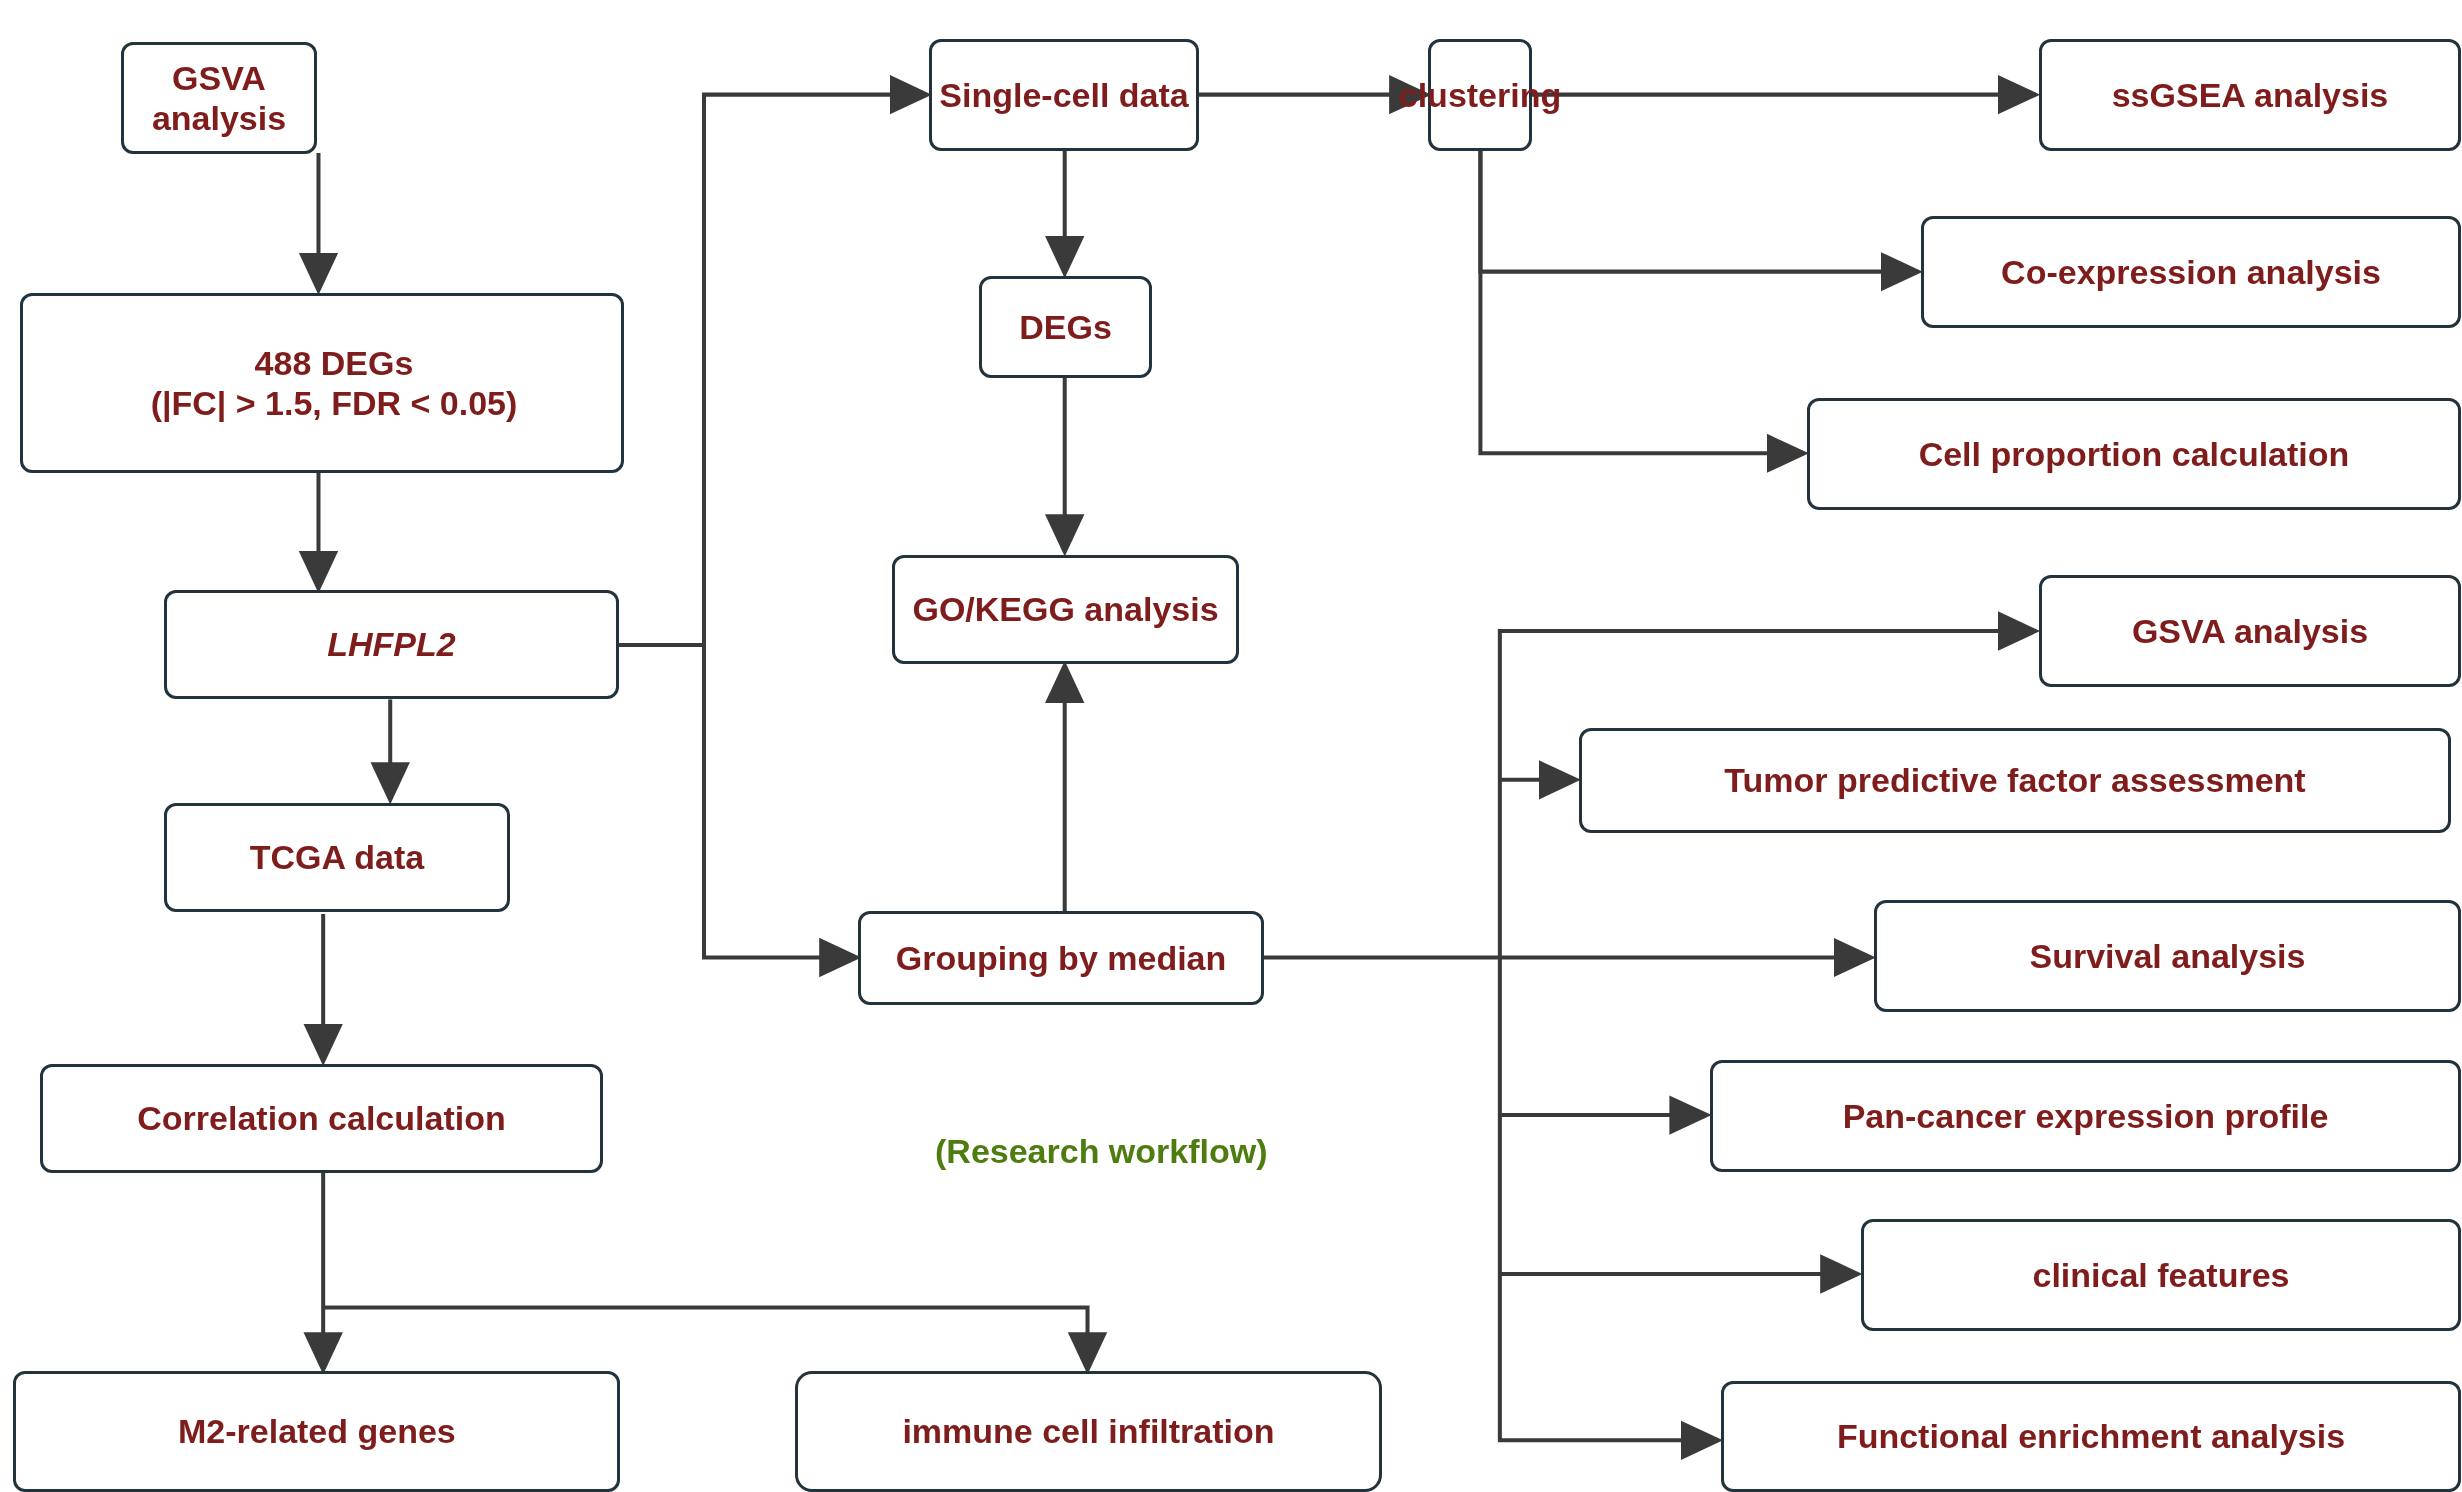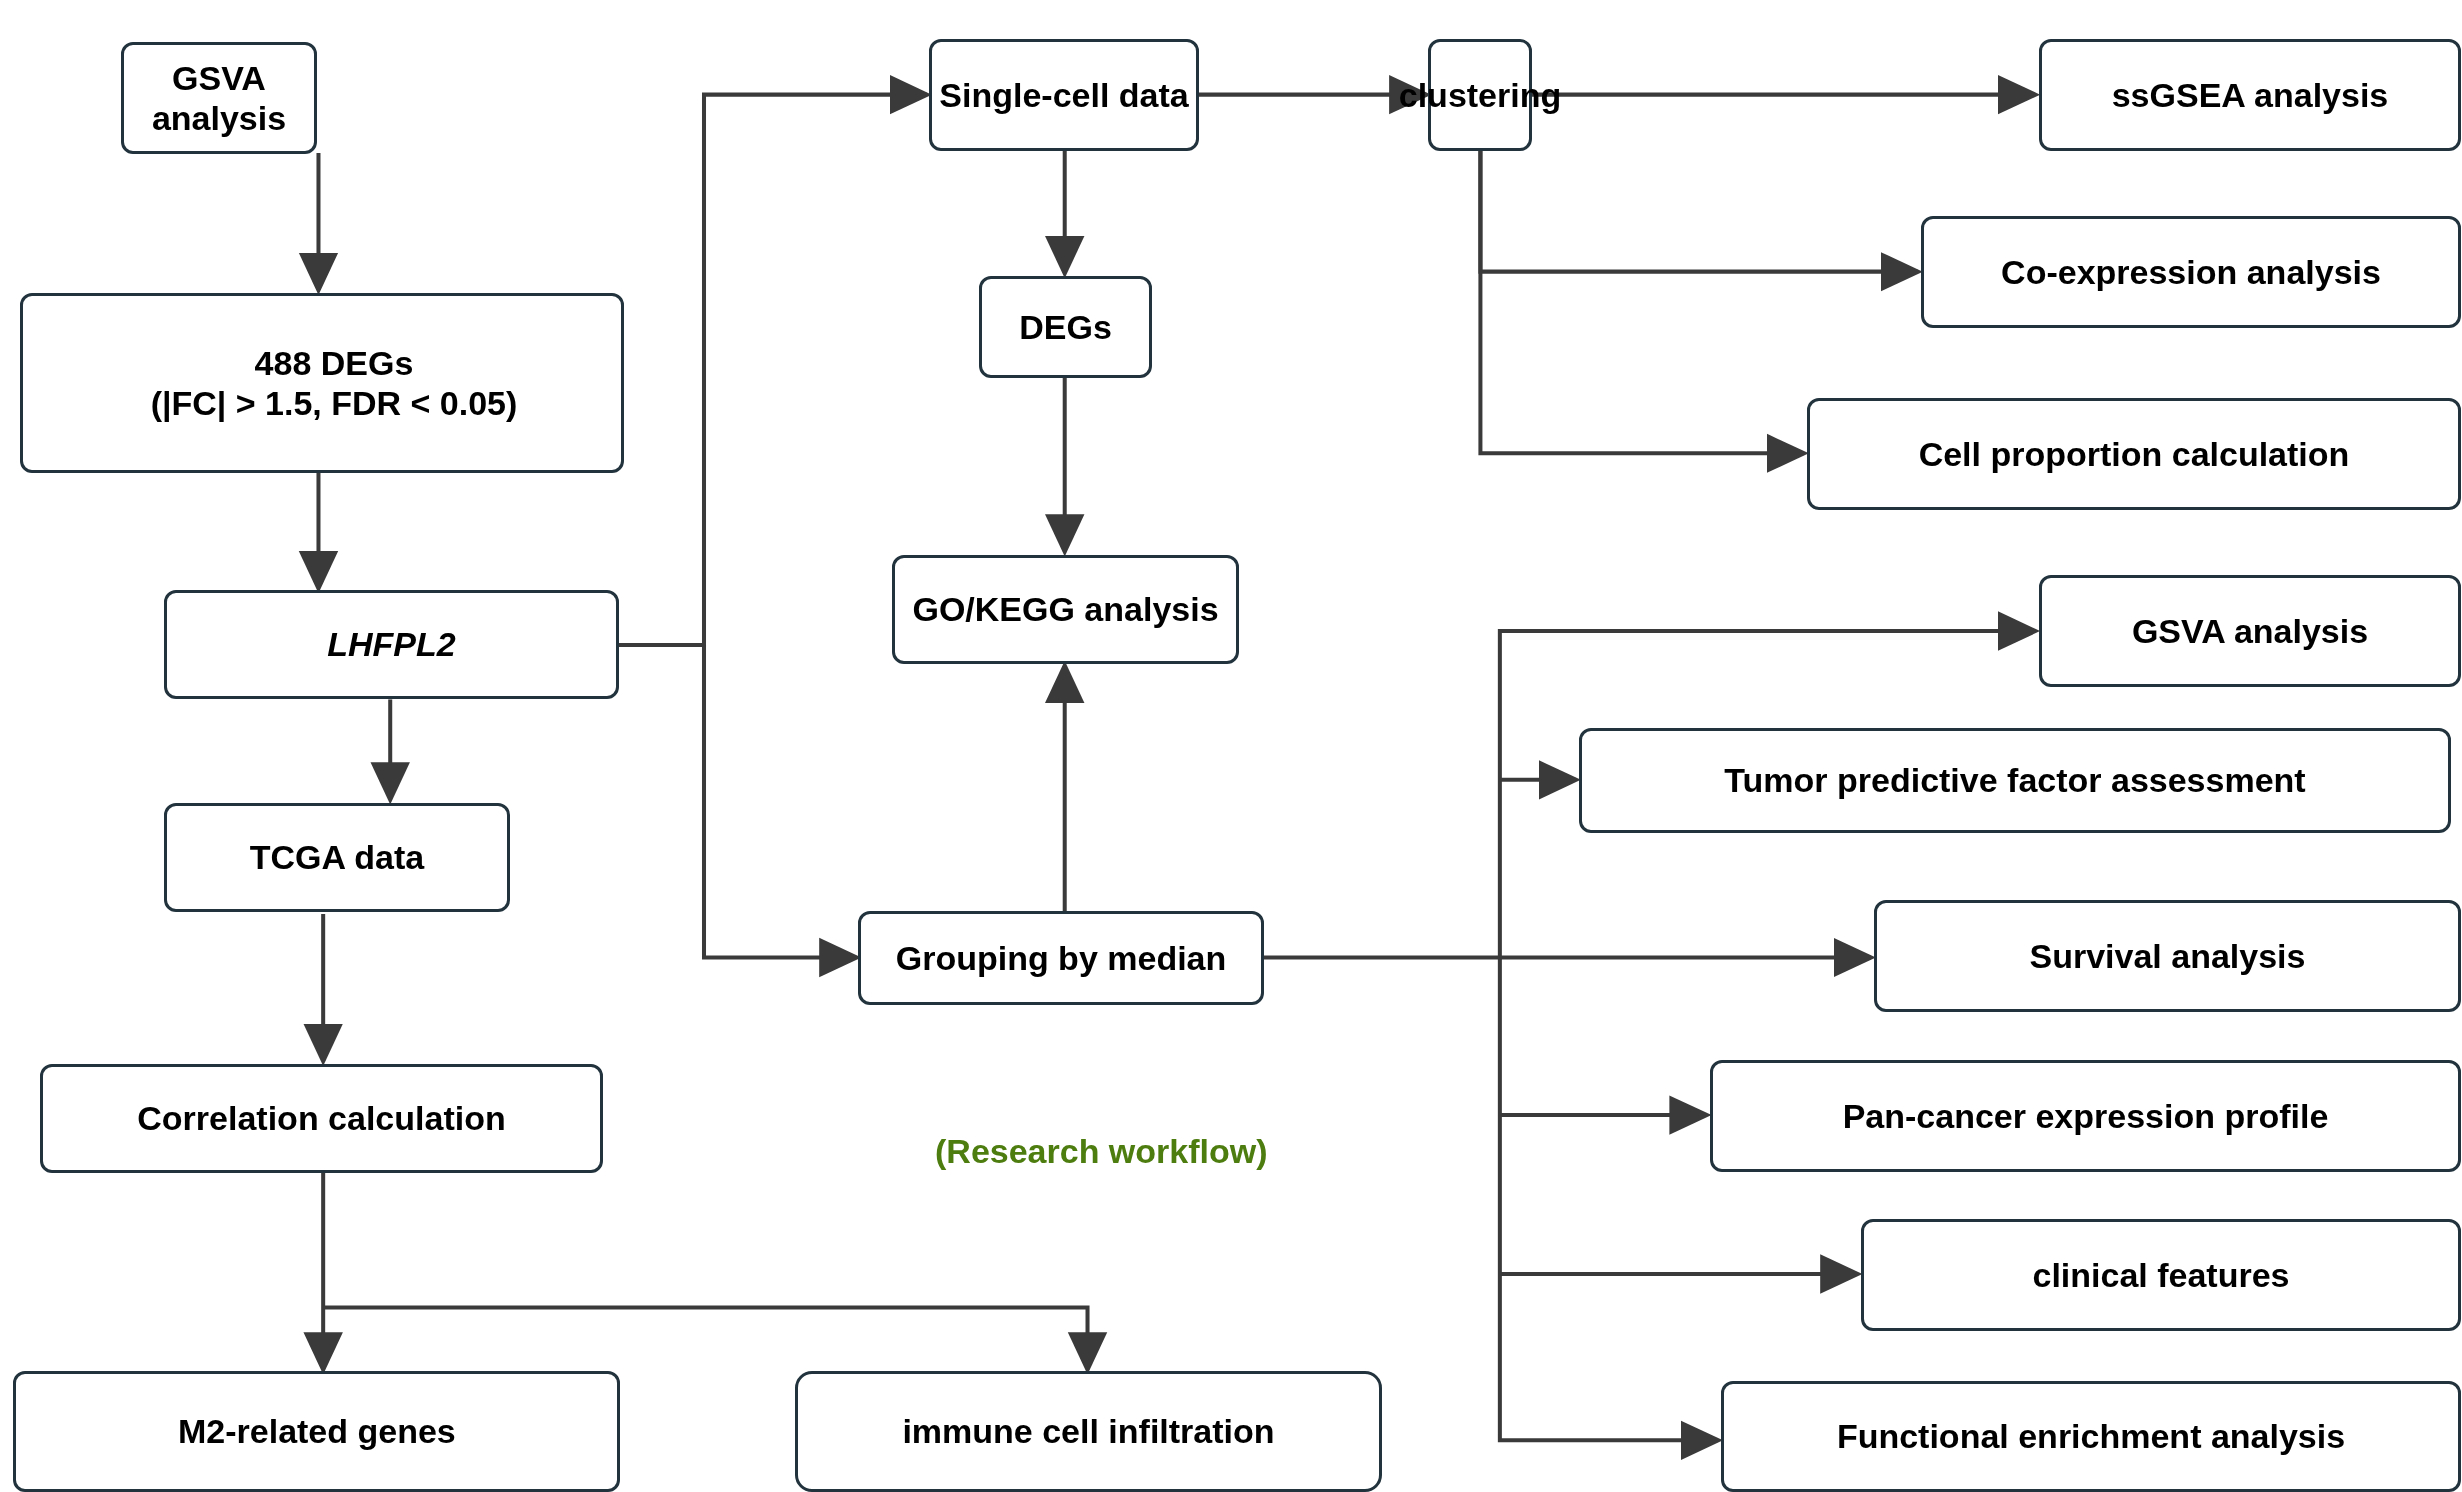--- a/index.html
+++ b/index.html
@@ -2,21 +2,21 @@
 <html style="font-size:10.7px"><head>
 <meta charset="utf-8">
 <style>
   html,body{margin:0;padding:0;background:#ffffff;}
   #root{position:relative;width:2462px;height:1492px;background:#fff;
         font-family:"Liberation Sans", sans-serif;overflow:hidden;}
   svg{position:absolute;left:0;top:0;width:2462px;height:1492px;}
   .node{position:absolute;box-sizing:border-box;background:#fff;
         border:3.4px solid #22333d;border-radius:12px;
         display:flex;align-items:center;justify-content:center;
-        text-align:center;color:#000000;font-weight:bold;line-height:1.18;
+        text-align:center;color:#7f1d1d;font-weight:bold;line-height:1.18;
         font-family:"Liberation Sans", sans-serif;}
   .node.italic{font-style:italic;}
   .caption{position:absolute;color:#4d7c0f;font-weight:bold;
            font-family:"Liberation Sans", sans-serif;white-space:nowrap;}
 </style>
 </head>
 <body>
 
 <div id="root">
 

